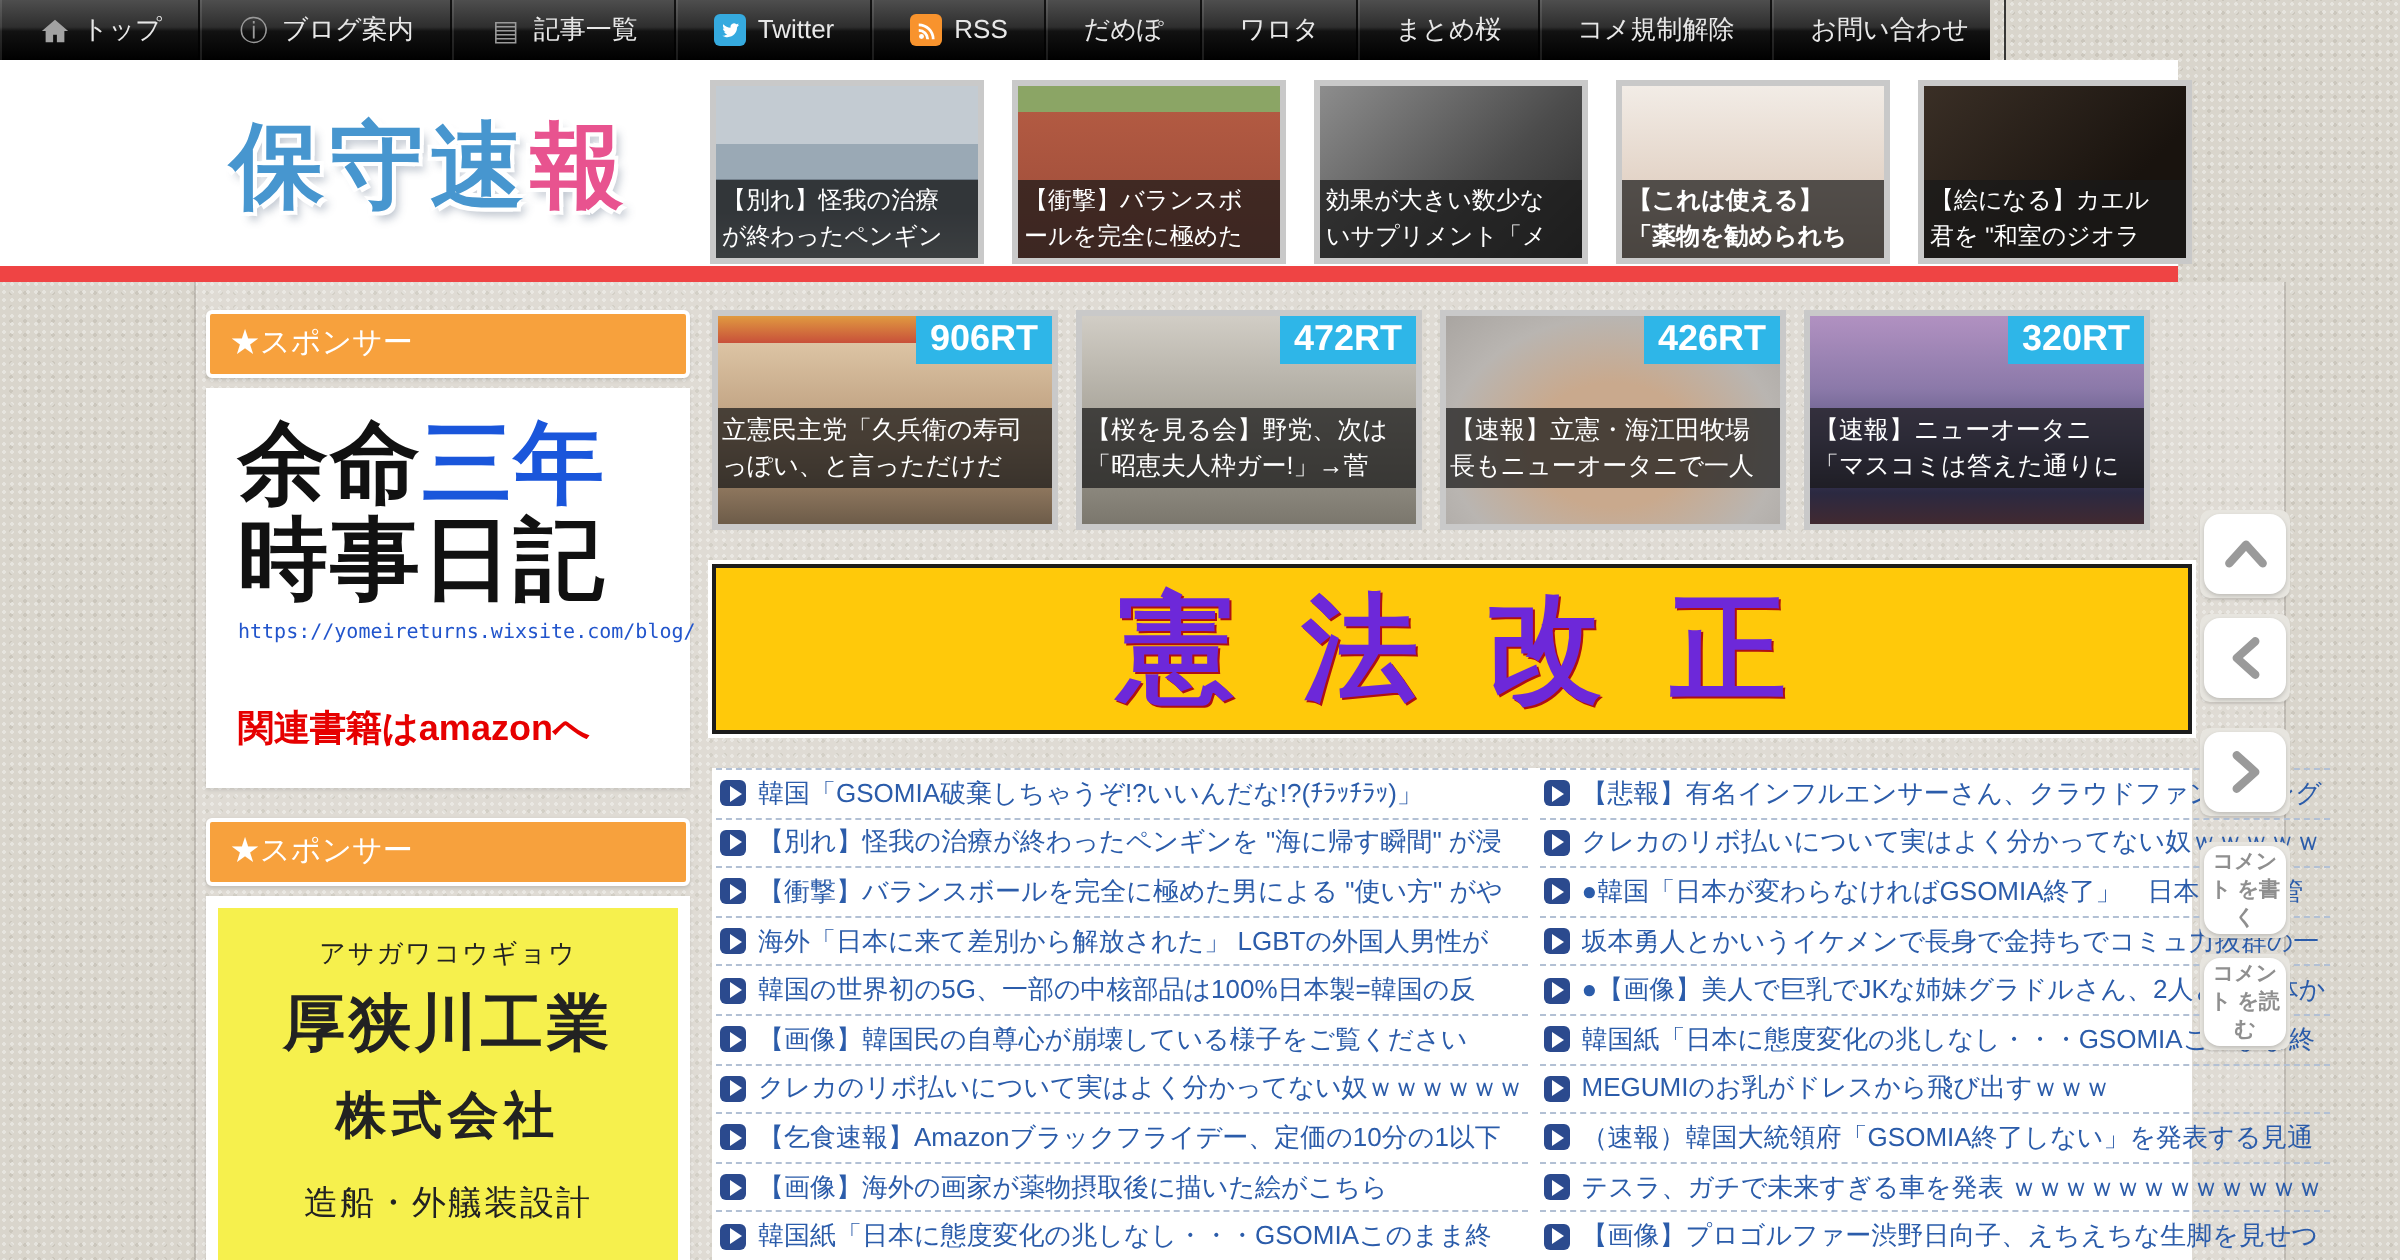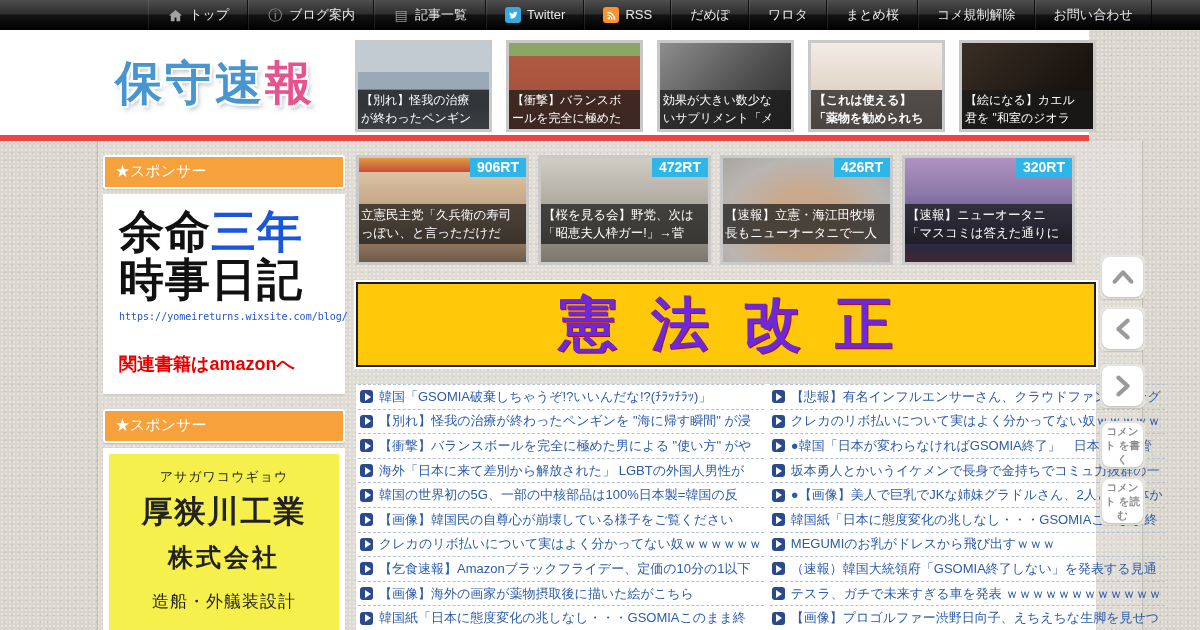--- a/index.html
+++ b/index.html
@@ -14,37 +14,37 @@
     background-position:0 0, 2px 3px;
     position:relative;
   }
   
   .content-frame{position:absolute;left:97px;top:141px;width:1046px;height:489px;
     background:rgba(255,255,255,0.16);
     border-left:1px solid rgba(110,100,90,0.30);
     border-right:1px solid rgba(110,100,90,0.30);}
 
   
-  .topnav{position:absolute;left:0;top:0;width:1200px;height:30px;
+  .topnav{position:absolute;left:0;top:0;width:995px;height:30px;
     background:linear-gradient(180deg,#4e4e4e 0%,#2e2e2e 45%,#121212 52%,#000 100%);
-    display:flex;align-items:stretch;z-index:30;justify-content:center;}
+    display:flex;align-items:stretch;z-index:30;}
   .topnav .spacer{width:100px;}
   .nav-item{display:flex;align-items:center;gap:6px;padding:0 18px;color:#e8e8e8;
     font-size:13px;line-height:30px;cursor:pointer;
     border-left:1px solid rgba(255,255,255,0.10);
     border-right:1px solid rgba(0,0,0,0.75);text-decoration:none;white-space:nowrap;}
   .nav-ico{display:inline-flex;width:16px;height:16px;align-items:center;justify-content:center;}
   .nav-glyph{color:#9a9a9a;font-size:14px;line-height:1;}
   .sq-ico{width:16px;height:16px;border-radius:3px;display:inline-flex;align-items:center;justify-content:center;}
   .tw{background:#35aadf;}
   .rss{background:#f8932d;}
 
   
   .header{position:absolute;left:0;top:30px;width:1089px;height:111px;background:#fff;
-    border-bottom:6px solid #ef4444;z-index:20;}
+    border-bottom:8px solid #ef4444;z-index:20;}
   .logo{position:absolute;left:115px;top:22px;font-size:47px;font-weight:bold;
     letter-spacing:3px;cursor:pointer;
     text-shadow:-2px -2px 0 #fff,2px -2px 0 #fff,-2px 2px 0 #fff,2px 2px 0 #fff,
       3px 4px 4px rgba(60,80,110,0.35);}
   .logo .blue{color:#4796cf;}
   .logo .pink{color:#e8538f;}
   .hthumbs{position:absolute;left:355px;top:10px;display:flex;}
   .hthumb{width:137px;height:92px;border:3px solid #c9c9c9;margin-right:14px;
     position:relative;overflow:hidden;cursor:pointer;}
   .hthumb:last-child{margin-right:0;}
@@ -75,21 +75,21 @@
   .ad2-kk{font-size:25px;font-weight:bold;margin-top:8px;letter-spacing:3px;}
   .ad2-desc{font-size:17px;margin-top:16px;letter-spacing:1px;}
 
   
   .main{position:absolute;left:356px;top:155px;width:740px;}
   .featured{display:flex;}
   .fthumb{width:173px;height:110px;border:3px solid #c9c9c9;margin-right:9px;
     position:relative;overflow:hidden;cursor:pointer;}
   .fthumb:last-child{margin-right:0;}
   .rt-badge{position:absolute;top:0;right:0;background:#2eb6e8;color:#fff;
-    font-size:14px;font-weight:bold;padding:1px 7px 2px;}
+    font-size:18px;font-weight:bold;padding:1px 7px 2px;}
   .fcap{position:absolute;left:0;right:0;bottom:18px;background:rgba(25,25,25,0.72);
     color:#fff;font-size:12.5px;line-height:1.45;padding:2px 2px;}
   .ft1{background:linear-gradient(180deg,#e09a40 0,#c8503a 13%,#dcc4a4 13%,#b89878 60%,#6d5c49 100%);}
   .ft2{background:linear-gradient(180deg,#d1cdc5,#a9a59b 50%,#7b776d);}
   .ft3{background:radial-gradient(ellipse at 50% 62%,#c9a98d 0 34%,#b9b5b1 70%,#a9a5a1);}
   .ft4{background:linear-gradient(180deg,#b191c1 0%,#8b79a9 35%,#5b5581 60%,#2b2941 85%,#412931 100%);}
 
   .banner{margin-top:17px;height:85px;background:#ffc90a;border:2px solid #1c1c1c;
     box-shadow:0 0 0 2px #fff;display:flex;align-items:center;justify-content:center;cursor:pointer;}
   .banner-text{font-family:"Liberation Serif", serif;font-weight:bold;font-size:58px;

